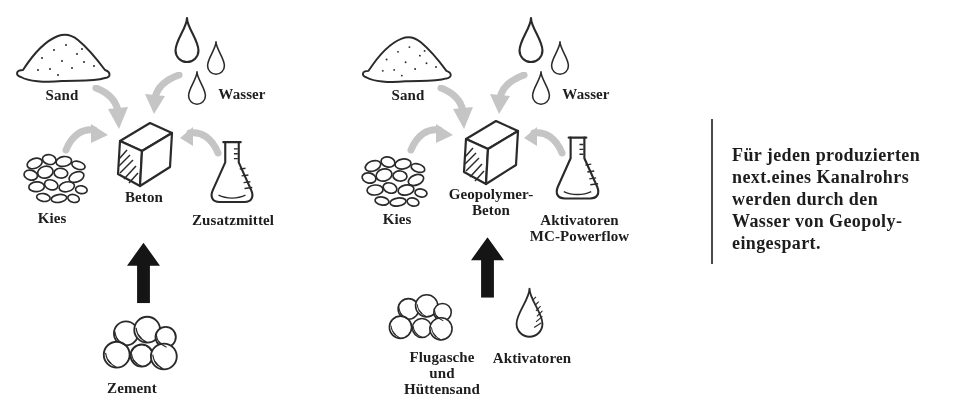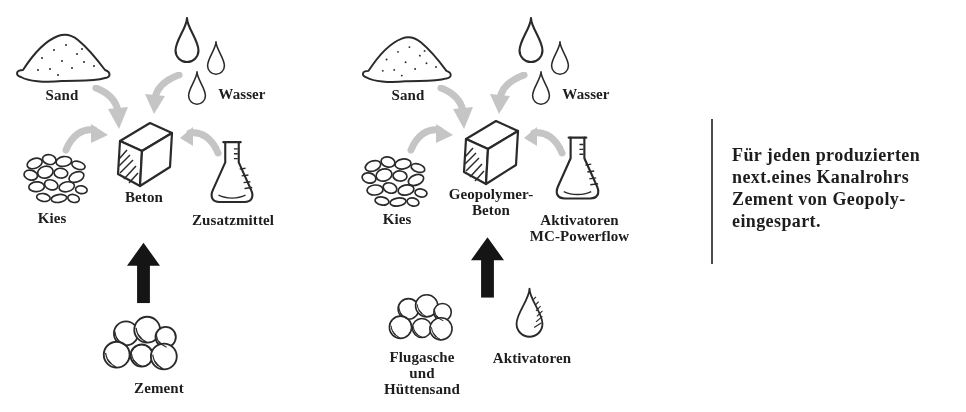--- a/index.html
+++ b/index.html
@@ -224,21 +224,21 @@
         <svg viewBox="0 0 36 66">
           <use href="#sym-arrow-up"></use>
         </svg>
       </span>
 
     <span class="icon" style="left:101px;top:313px;width:85px;height:63px;">
         <svg viewBox="0 0 92 66">
           <use href="#sym-balls"></use>
         </svg>
       </span>
-    <div class="lbl" style="left:119px;top:380px;width:80px;">Zement</div>
+    <div class="lbl" style="left:92px;top:380px;width:80px;">Zement</div>
   </section>
 
   <section>
     <span class="icon" style="left:360px;top:30px;width:95px;height:57px;">
         <svg viewBox="0 0 100 58">
           <use href="#sym-sand"></use>
         </svg>
       </span>
     <div class="lbl" style="left:358px;top:87px;width:100px;">Sand</div>
 
@@ -297,35 +297,36 @@
         <svg viewBox="0 0 36 66">
           <use href="#sym-arrow-up"></use>
         </svg>
       </span>
 
     <span class="icon" style="left:387px;top:290px;width:73px;height:57px;">
         <svg viewBox="0 0 92 66">
           <use href="#sym-balls"></use>
         </svg>
       </span>
-    <div class="lbl" style="left:372px;top:349px;width:100px;text-align:center;">Flugasche
+    <div class="lbl" style="left:392px;top:349px;width:100px;text-align:center;">Flugasche
 und
 Hüttensand</div>
 
     <span class="icon" style="left:511px;top:285px;width:37px;height:59px;">
         <svg viewBox="0 0 40 60">
           <use href="#sym-drop-hatch"></use>
         </svg>
       </span>
     <div class="lbl" style="left:487px;top:350px;width:90px;">Aktivatoren</div>
   </section>
 
   <section>
     <div class="divider"></div>
     <div class="quote">
       <div class="quote-line">Für jeden produzierten</div>
       <div class="quote-line">next.eines Kanalrohrs</div>
-      <div class="quote-line">Zement von Geopoly-</div>
+      <div class="quote-line">werden durch den</div>
+      <div class="quote-line">Wasser von Geopoly-</div>
       <div class="quote-line">eingespart.</div>
     </div>
   </section>
 
 </div>
 
 </body></html>

